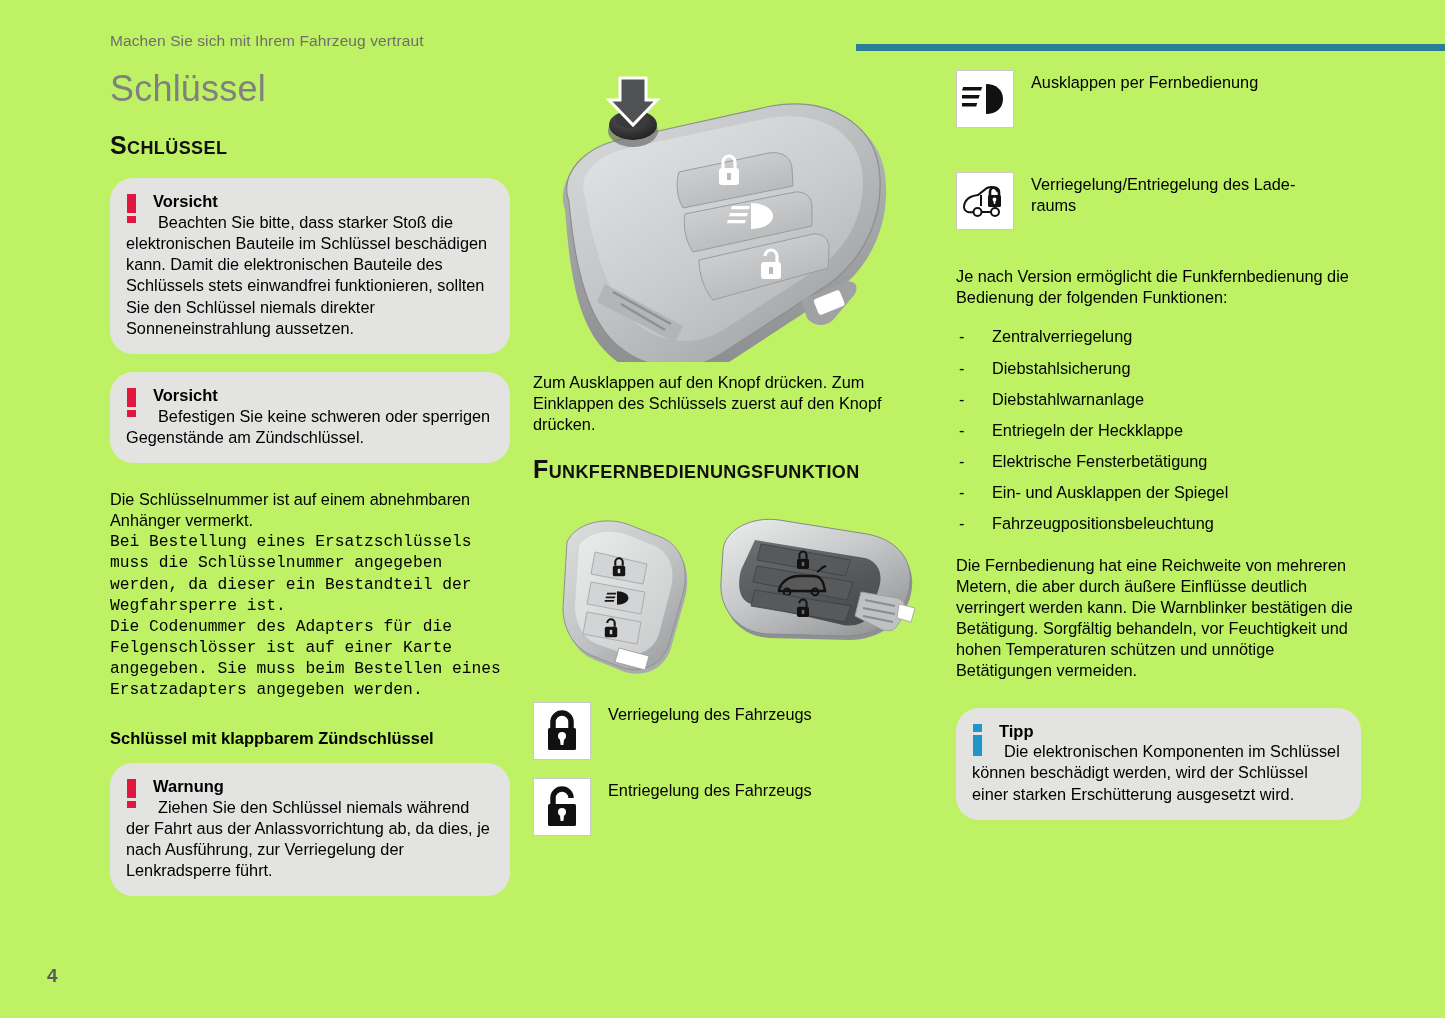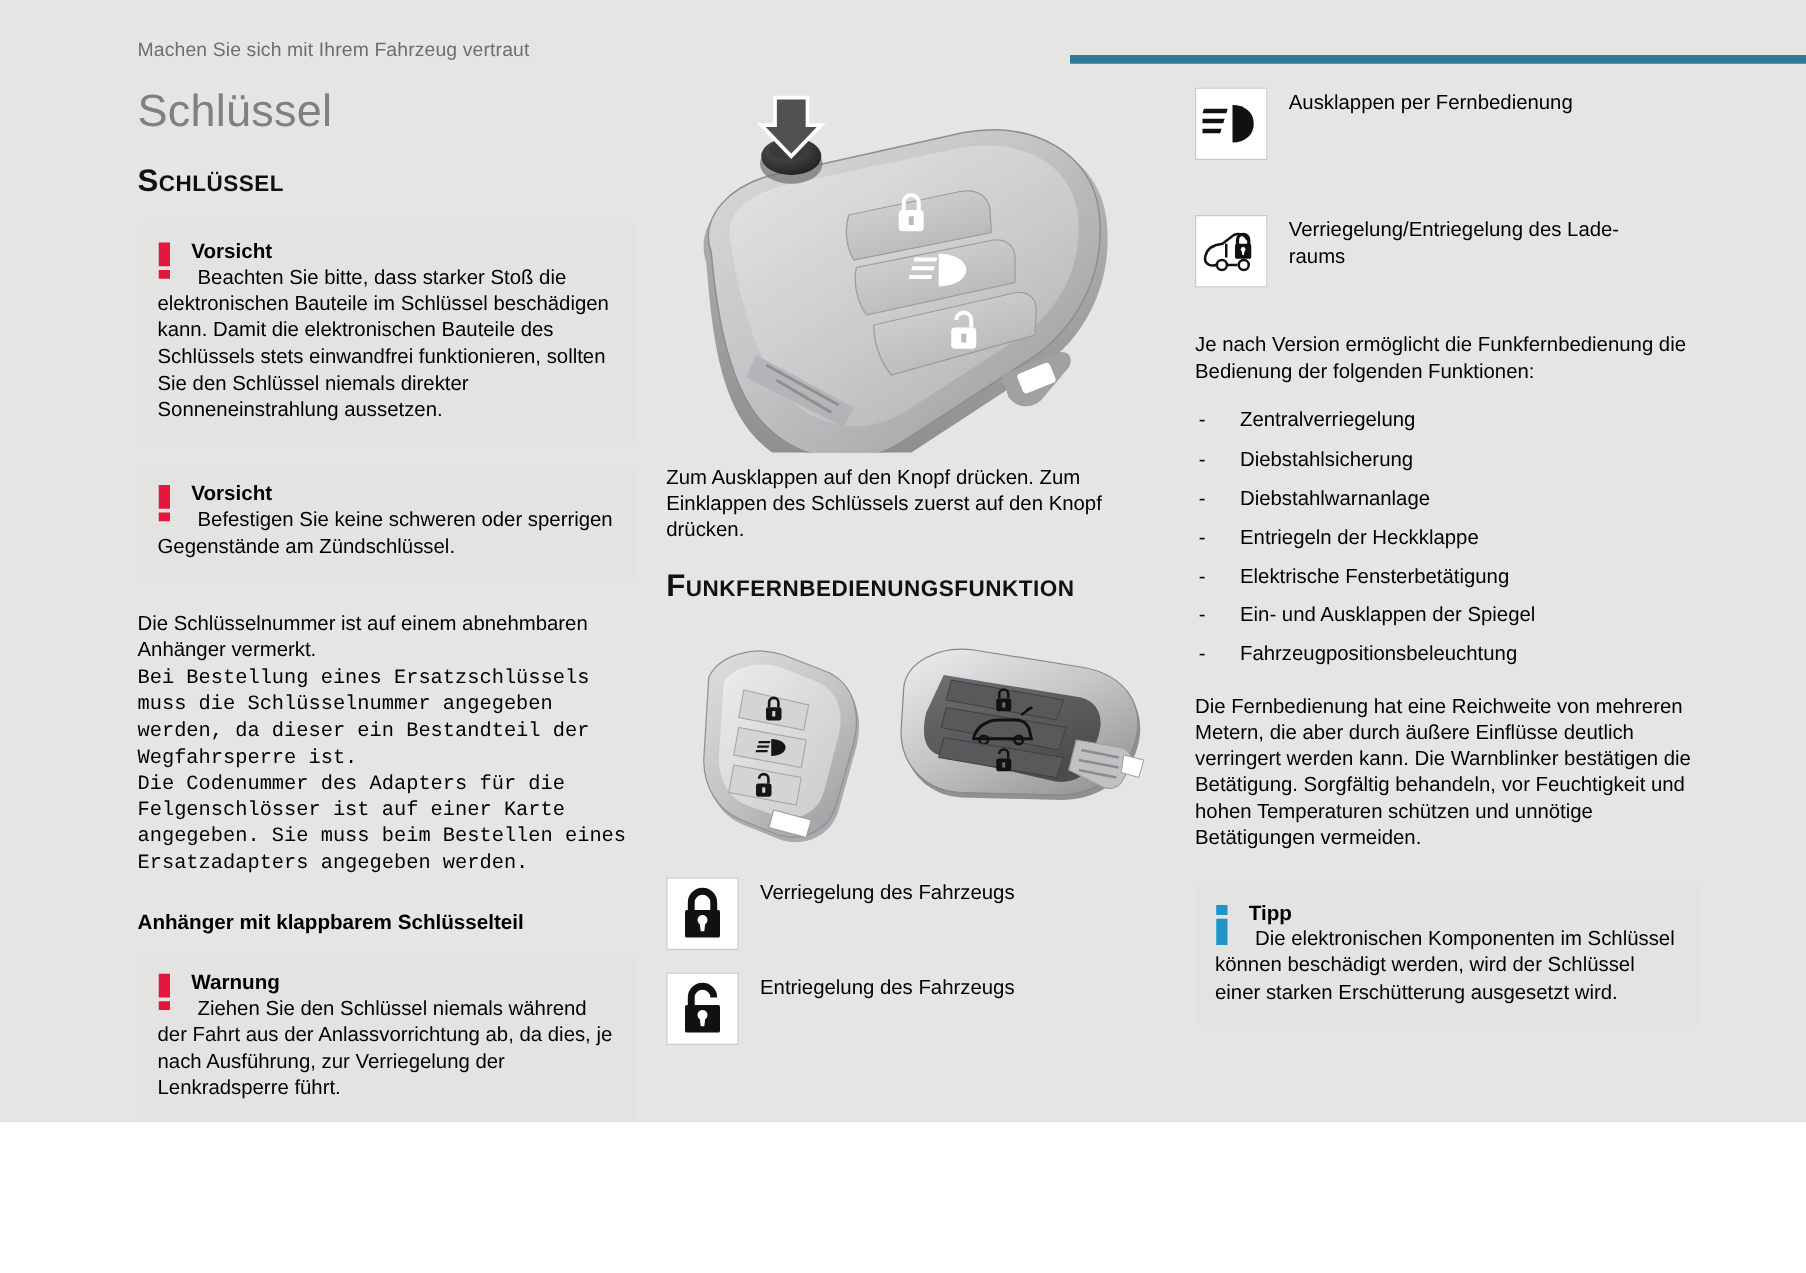--- a/index.html
+++ b/index.html
@@ -8,22 +8,22 @@
     padding: 0;
     background: #ffffff;
   }
   body {
     font-family: "Liberation Sans", sans-serif;
     color: #000000;
   }
   #page {
     position: relative;
     width: 1445px;
-    height: 898px;
-    background: #e5e5e5;
+    height: 1018px;
+    background: #bef264;
     overflow: hidden;
   }
 
   
   .running-head {
     position: absolute;
     left: 110px;
     top: 32px;
     font-size: 15.5px;
     color: #6e6e6e;
@@ -93,21 +93,21 @@
   }
   p.body + p.body { margin-top: 0; font-family: Liberation Mono, monospace; }
   .gap-s  { height: 10px; }
   .gap-m  { height: 18px; }
   .gap-l  { height: 26px; }
 
   
   .callout {
     position: relative;
     background: #e3e3e1;
-    border-radius: 4px;
+    border-radius: 23px;
     padding: 13px 16px 15px 16px;
     margin: 0;
   }
   .callout .mark {
     position: absolute;
     left: 17px;
     top: 16px;
     width: 9px;
   }
   .callout .mark .bar {
@@ -216,21 +216,21 @@
     </div>
 
     <div class="gap-l"></div>
 
     <p class="body">Die Schlüsselnummer ist auf einem abnehmbaren Anhänger vermerkt.</p>
     <p class="body">Bei Bestellung eines Ersatzschlüssels muss die Schlüsselnummer angegeben werden, da dieser ein Bestandteil der Wegfahrsperre ist.</p>
     <p class="body">Die Codenummer des Adapters für die Felgenschlösser ist auf einer Karte angegeben. Sie muss beim Bestellen eines Ersatzadapters angegeben werden.</p>
 
     <div class="gap-l"></div>
 
-    <div class="sub-head">Anhänger mit klappbarem Schlüsselteil</div>
+    <div class="sub-head">Schlüssel mit klappbarem Zündschlüssel</div>
 
     <div class="gap-s"></div>
 
     <div class="callout">
       <div class="mark">
         <div class="bar"></div>
           <div class="dot"></div>
       </div>
       <div class="c-title">Warnung</div>
       <p class="c-text">Ziehen Sie den Schlüssel niemals während der Fahrt aus der Anlassvorrichtung ab, da dies, je nach Ausführung, zur Verriegelung der Lenkradsperre führt.</p>

